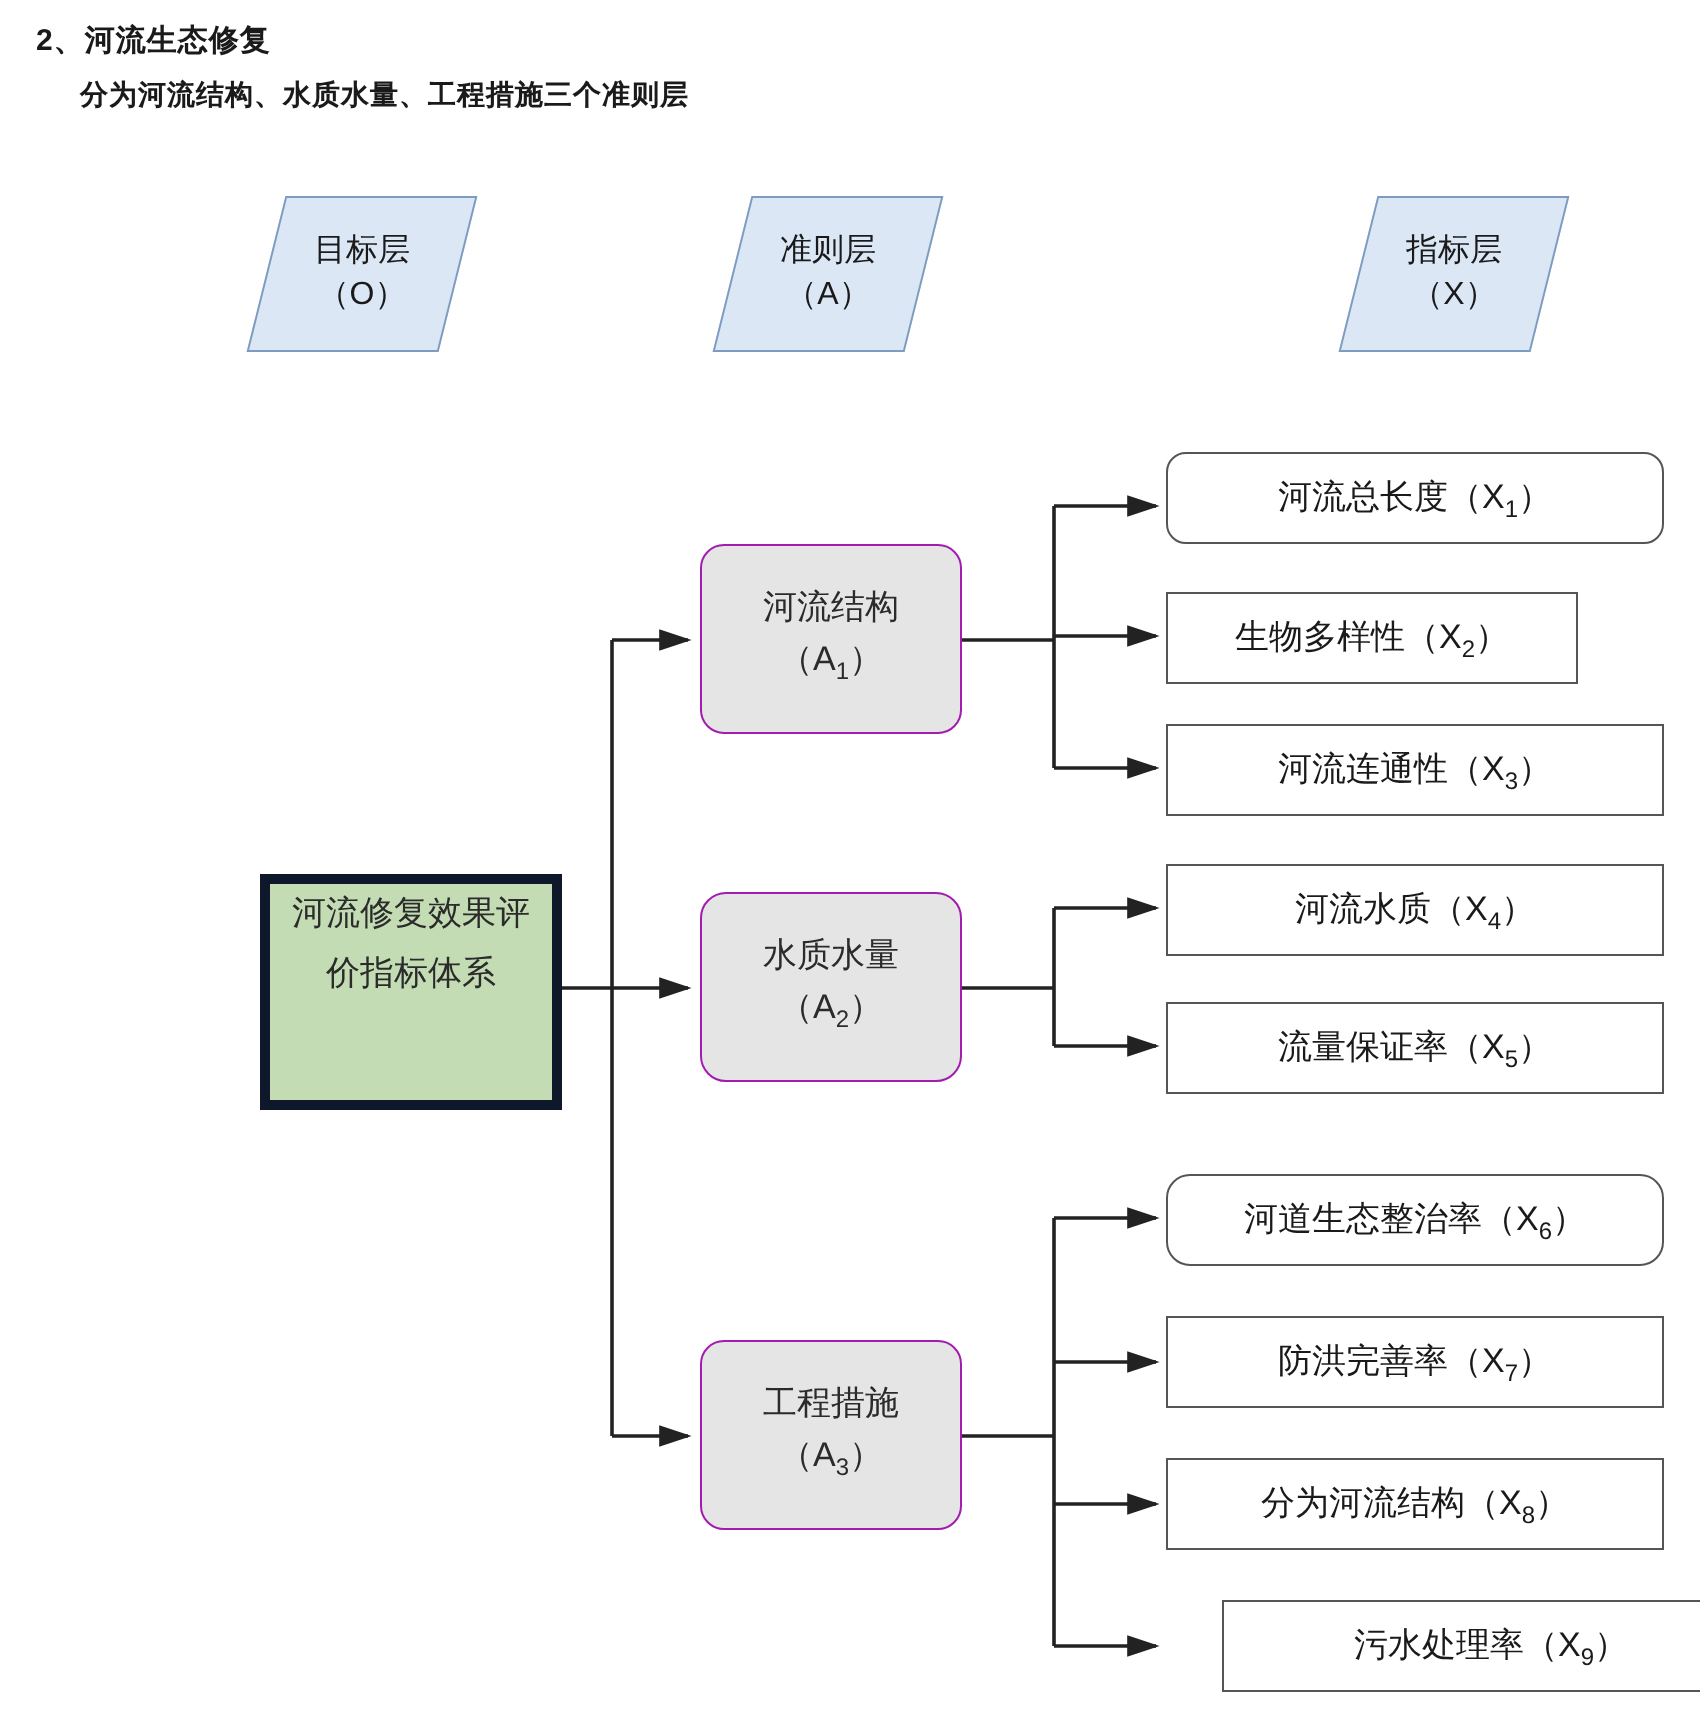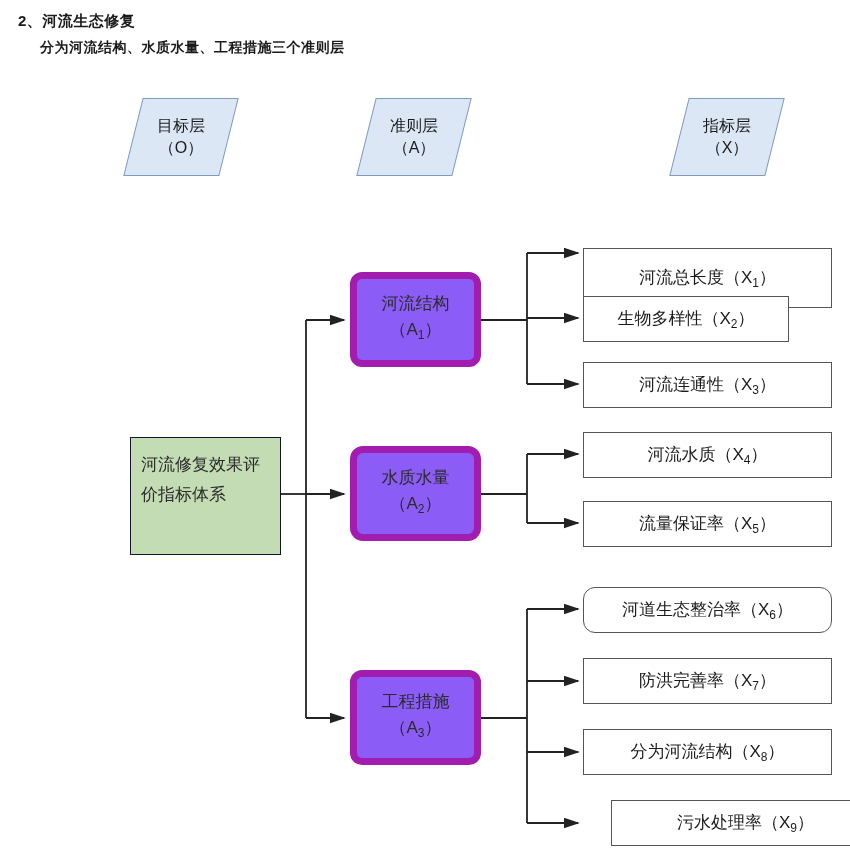--- a/index.html
+++ b/index.html
@@ -53,33 +53,33 @@
     font-size: 16px;
     line-height: 22px;
     color: #1a1a1a;
     white-space: pre-line;
   }
 
   
   .root-box {
     position: absolute;
     background: #c3dcb4;
-    border: 1px solid #0f172a;
+    border: 5px solid #0f172a;
     font-size: 17px;
     line-height: 30px;
     color: #2b2b2b;
-    padding: 12px 10px;
-    text-align: left;
+    padding: 0 10px;
+    text-align: center;
   }
 
   
   .crit-box {
     position: absolute;
-    background: #8b5cf6;
-    border: 7px solid #a21caf;
+    background: #e5e5e5;
+    border: 1px solid #a21caf;
     border-radius: 12px;
     display: flex;
     align-items: center;
     justify-content: center;
     font-size: 17px;
     line-height: 26px;
     text-align: center;
     color: #2b2b2b;
   }
   .crit-box .sub { font-size: 12px; vertical-align: sub; }
@@ -185,21 +185,21 @@
   </div>
 </div>
 
 <div class="crit-box" style="left:350px; top:670px; width:131px; height:95px;">
   <div>
     <div>工程措施</div>
     <div>（<span>A</span><span class="sub">3</span>）</div>
   </div>
 </div>
 
-<div class="ind-box" style="left:583px; top:248px; width:249px; height:60px;">
+<div class="ind-box" style="left:583px; top:226px; width:249px; height:46px;border-radius:10px;">
   <span><span>河流总长度（X</span><span class="sub">1</span><span>）</span></span>
 </div>
 <div class="ind-box" style="left:583px; top:296px; width:206px; height:46px;">
   <span><span>生物多样性（X</span><span class="sub">2</span><span>）</span></span>
 </div>
 <div class="ind-box" style="left:583px; top:362px; width:249px; height:46px;">
   <span><span>河流连通性（X</span><span class="sub">3</span><span>）</span></span>
 </div>
 <div class="ind-box" style="left:583px; top:432px; width:249px; height:46px;">
   <span><span>河流水质（X</span><span class="sub">4</span><span>）</span></span>

